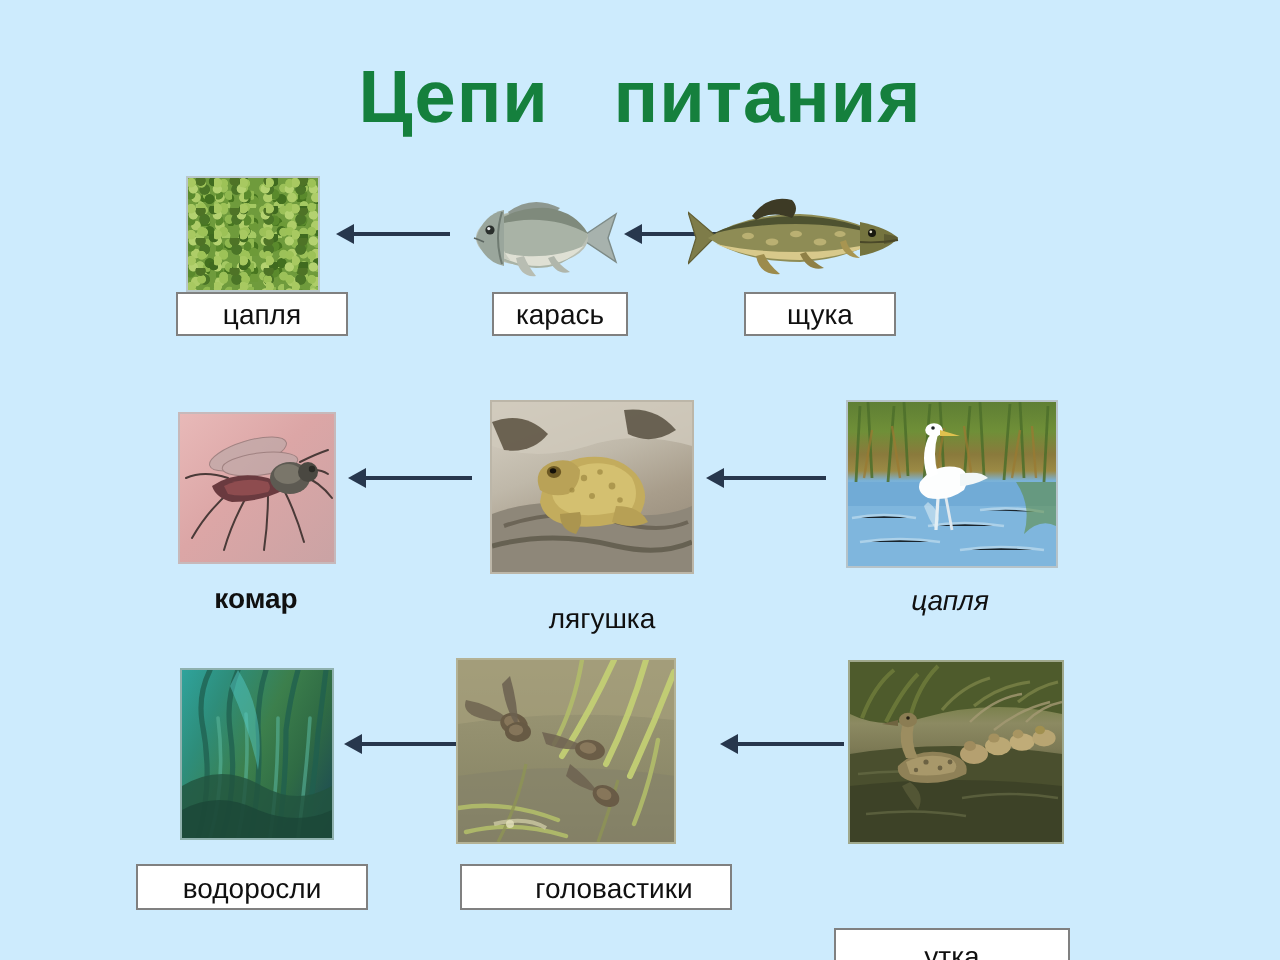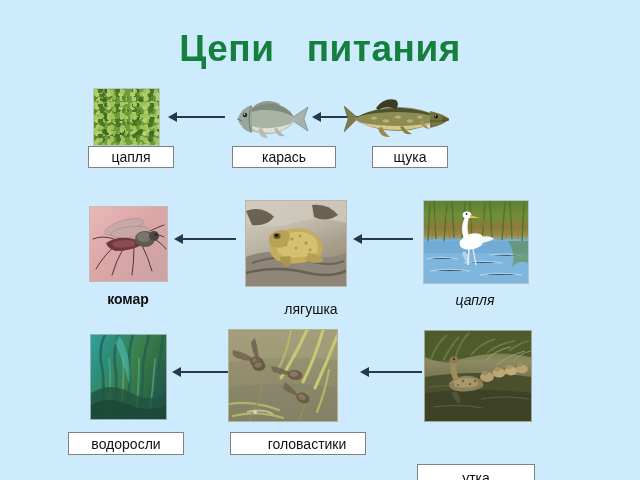--- a/index.html
+++ b/index.html
@@ -248,21 +248,21 @@
         <ellipse cx="54" cy="21" rx="3" ry="1.6"></ellipse>
         <ellipse cx="66" cy="25" rx="3.2" ry="1.7"></ellipse>
         <ellipse cx="76" cy="21" rx="2.8" ry="1.5"></ellipse>
       </g>
     </svg>
   </div>
 
   <div class="labelbox" style="left:88px; top:146px; width:86px; height:22px;">
     <span>цапля</span>
   </div>
-  <div class="labelbox" style="left:232px; top:146px; width:104px; height:22px;align-items:center;">
+  <div class="labelbox" style="left:246px; top:146px; width:68px; height:22px;align-items:center;">
     <span>карась</span>
   </div>
   <div class="labelbox" style="left:372px; top:146px; width:76px; height:22px;">
     <span>щука</span>
   </div>
 
   <div class="pic art-mosquito" style="left:89px; top:206px; width:77px; height:74px; border:1px solid #c7b9bb;">
     <svg viewBox="0 0 77 74" width="77" height="74">
       <g stroke="#4a3a38" stroke-width="1" fill="none" stroke-linecap="round">
 
@@ -390,21 +390,21 @@
         <circle cx="42.5" cy="13" r="0.9" fill="#1d2224"></circle>
       </g>
 
       <path d="M40 50 Q48 56 44 64 Q40 58 38 52 Z" fill="#dfeef6" opacity="0.55"></path>
     </svg>
   </div>
 
   <div class="plainlabel" style="left:80px; top:291px; width:96px;font-weight:bold;">
     <span>комар</span>
   </div>
-  <div class="plainlabel" style="left:263px; top:301px; width:96px;">
+  <div class="plainlabel" style="left:253px; top:301px; width:96px;">
     <span>лягушка</span>
   </div>
   <div class="plainlabel" style="left:427px; top:292px; width:96px;font-style:italic;">
     <span>цапля</span>
   </div>
 
   <div class="pic art-algae" style="left:90px; top:334px; width:75px; height:84px; border:1px solid #8fb1ae;">
     <svg viewBox="0 0 75 84" width="75" height="84">
       <g stroke="#1f5f4f" stroke-width="2.6" fill="none" opacity="0.75" stroke-linecap="round">
         <path d="M8 84 Q16 56 10 26 Q8 12 14 0"></path>

